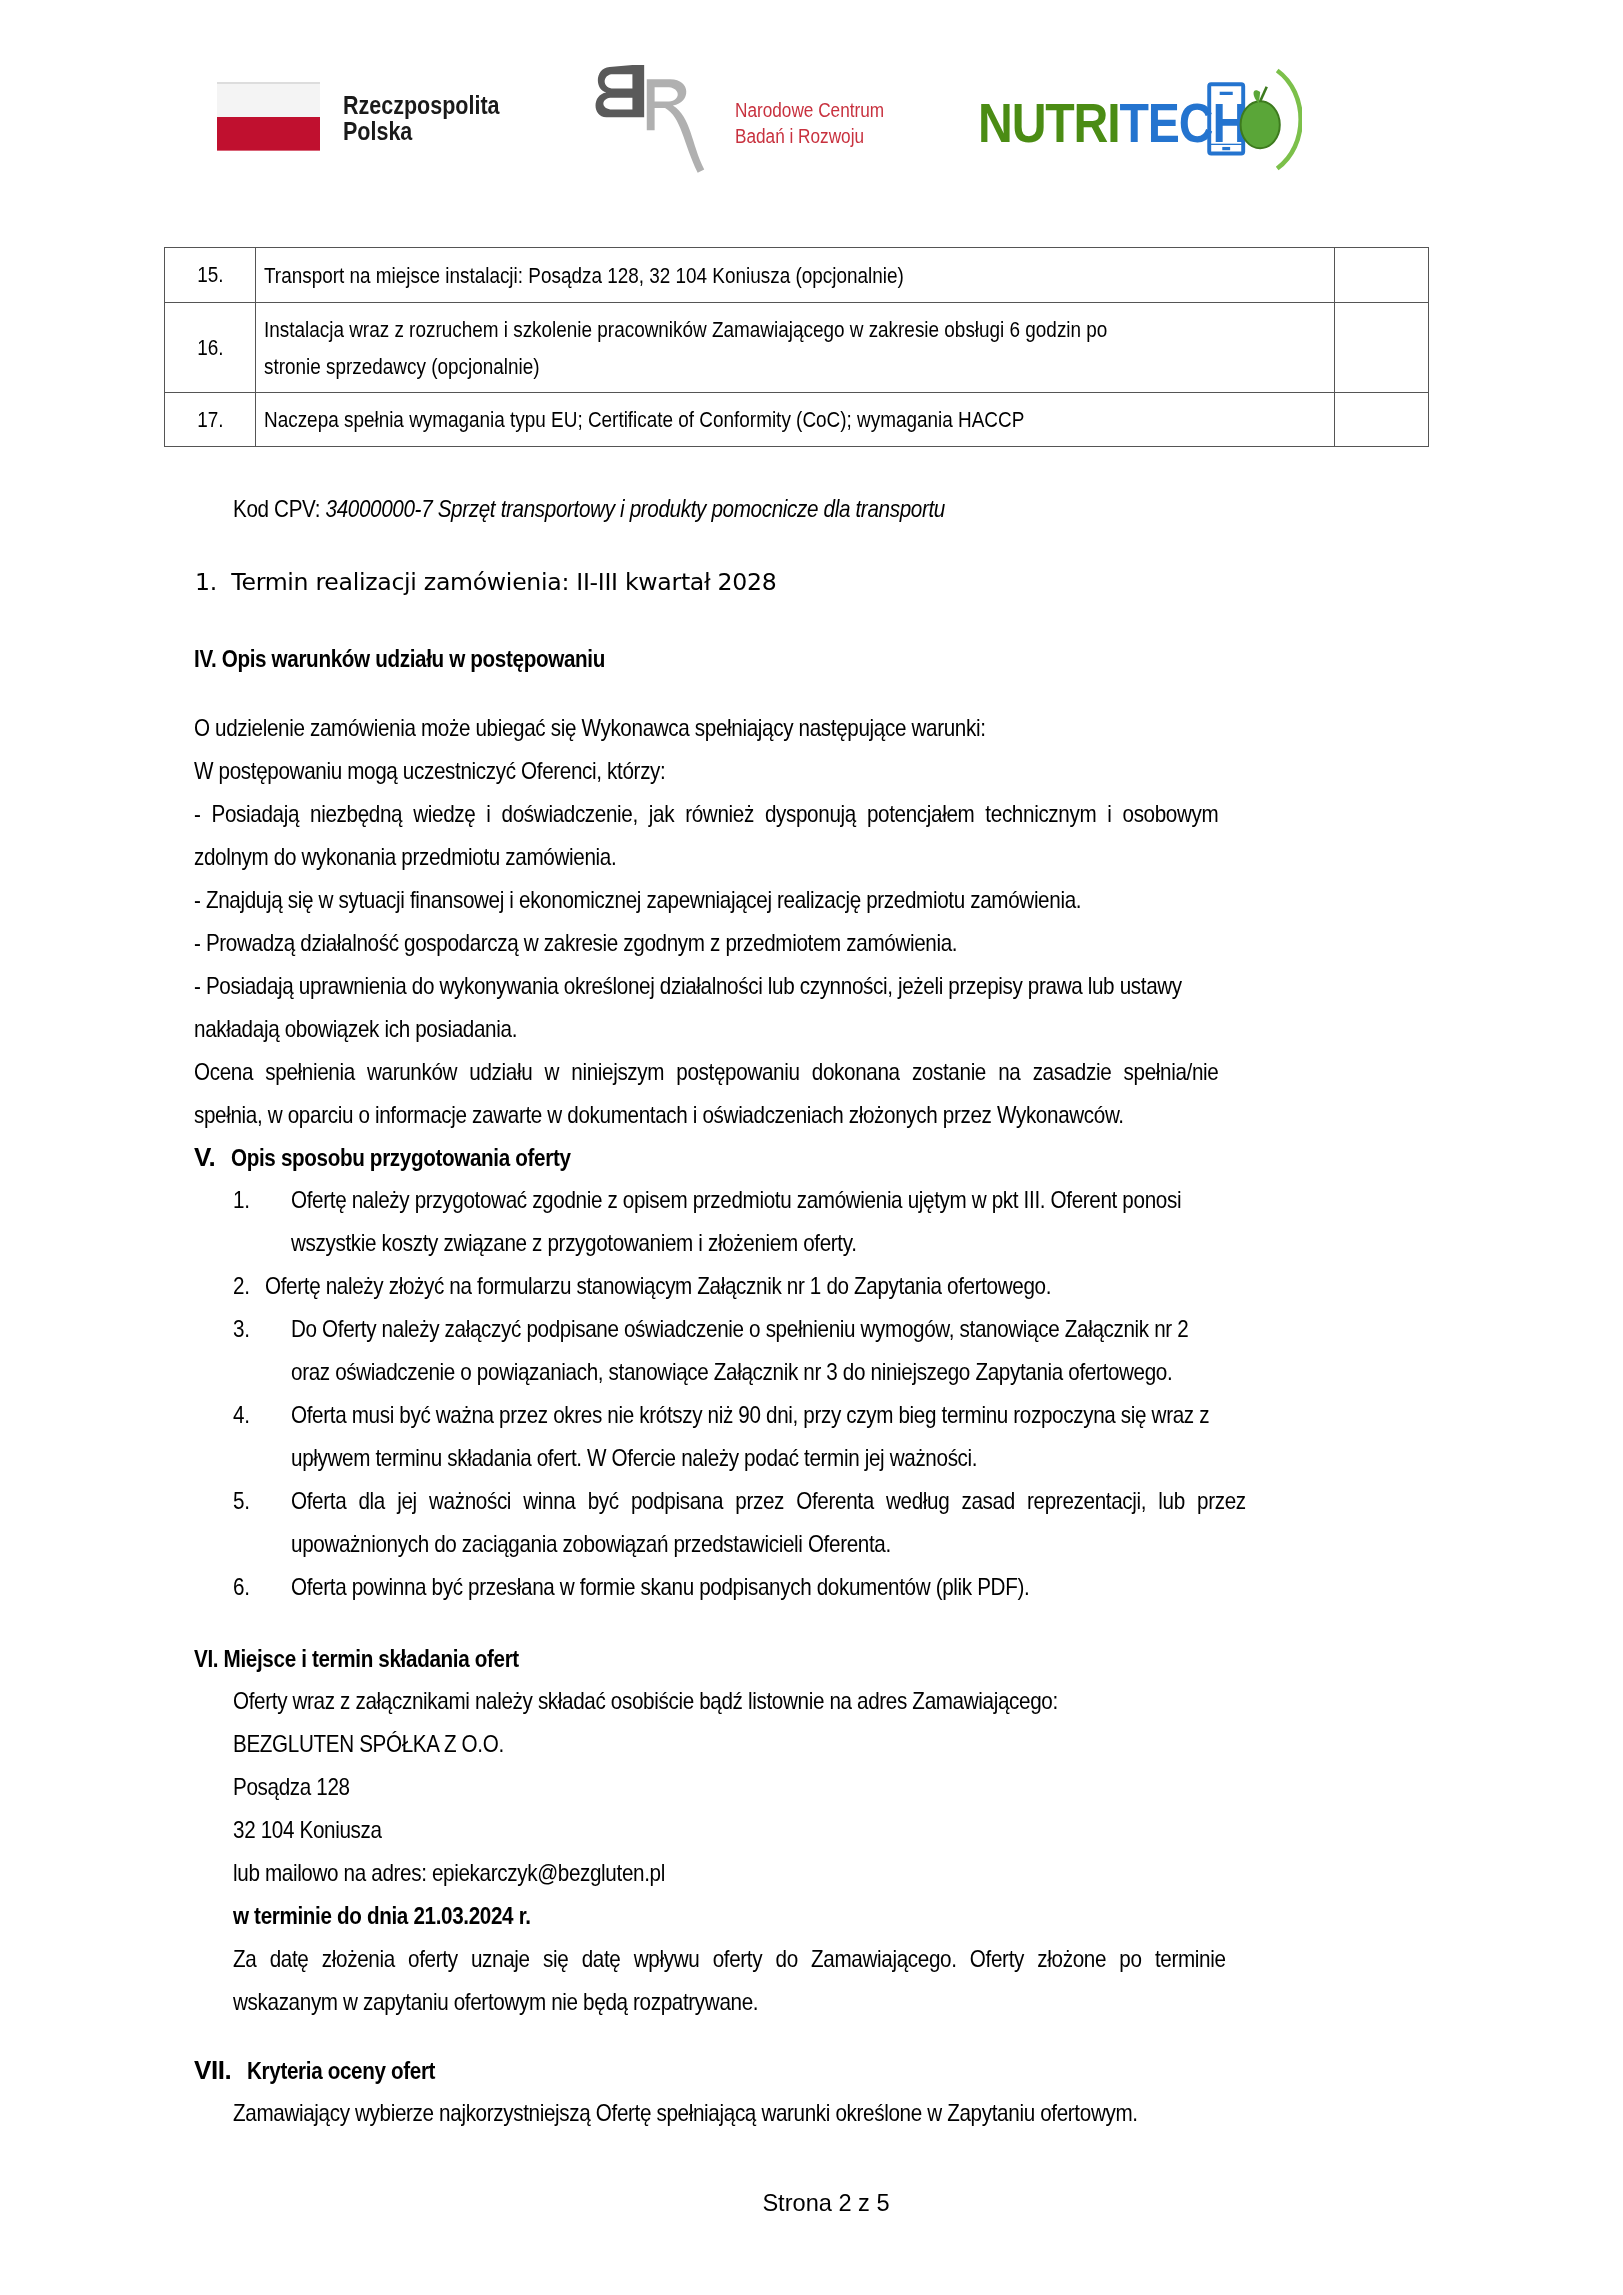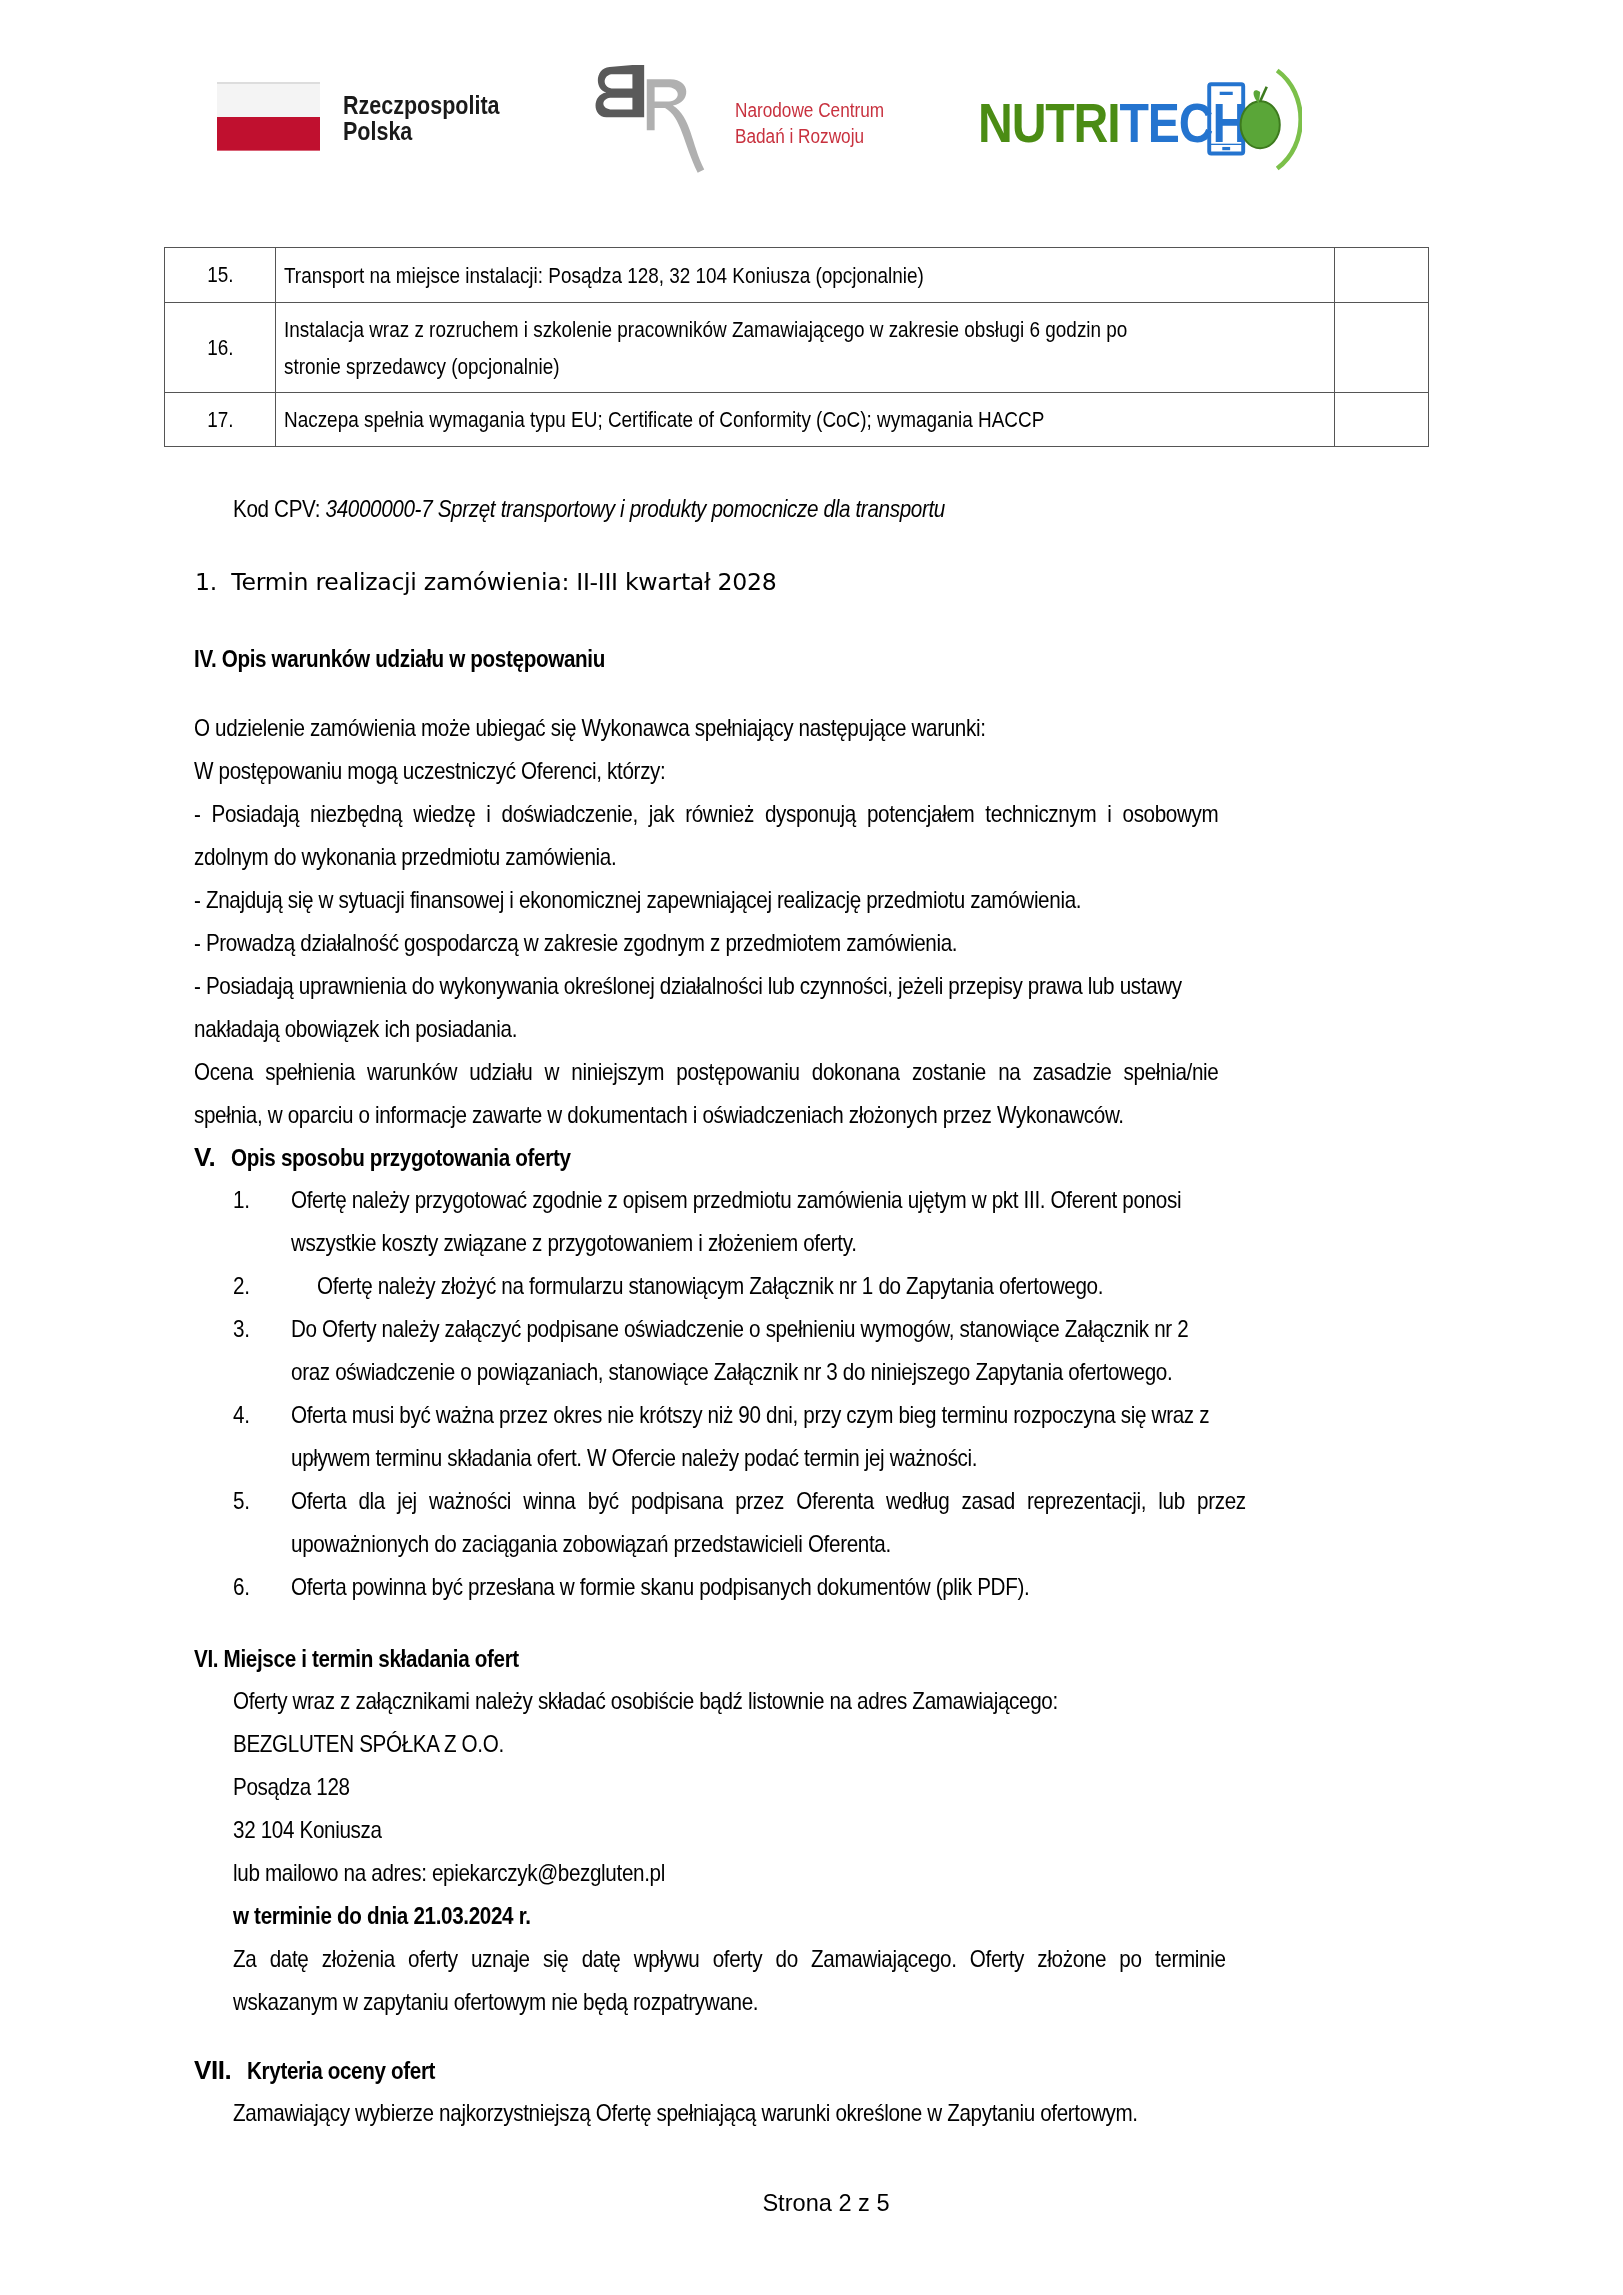--- a/index.html
+++ b/index.html
@@ -17,21 +17,21 @@
   .ncbr-mark { left: 593px; top: 65px; width: 118px; height: 111px; }
   .ncbr-text { left: 735px; top: 97px; font-size: 20px; line-height: 26px; color: #c8313e; }
   .nutri { left: 978px; top: 90px; font-size: 56px; line-height: 65px; font-weight: bold; letter-spacing: -1.3px; }
   .nutri .g { color: #4b8c14; }
   .nutri .b { color: #2474cf; }
   .phone-icon { left: 1204px; top: 67px; width: 98px; height: 105px; }
 
   
   .tbl { left: 164px; top: 247px; width: 1265px; border-collapse: collapse; }
   .tbl td { border: 1.3px solid #555; vertical-align: middle; font-family: "Liberation Sans", sans-serif; font-size: 22px; }
-  .tbl td.num { width: 111px; text-align: center; }
+  .tbl td.num { width: 91px; text-align: center; }
   .tbl td.desc { padding: 0 0 0 7.9px; line-height: 37px; }
   .tbl td.chk { width: 94px; }
   .tbl tr.r1 td { height: 55px; }
   .tbl tr.r2 td { height: 90px; }
   .tbl tr.r3 td { height: 54px; }
   .tbl td.num span, .tbl td.desc span { display: inline-block; transform: scaleX(0.86); transform-origin: left center; white-space: nowrap; }
   .tbl td.num span { transform-origin: center center; }
 
   .heading { font-weight: bold; }
   .ital { font-style: italic; }
@@ -124,21 +124,21 @@
 <div class="abs" style="left:233px; top:1178px; width:1191px;">
   <div style="position:relative;">
     <div class="txt cond abs" style="left:0; top:0;">1.</div>
     <div style="margin-left:58px;">
       <div class="txt cond">Ofertę należy przygotować zgodnie z opisem przedmiotu zamówienia ujętym w pkt III. Oferent ponosi</div>
       <div class="txt cond">wszystkie koszty związane z przygotowaniem i złożeniem oferty.</div>
     </div>
   </div>
   <div style="position:relative;">
     <div class="txt cond abs" style="left:0; top:0;">2.</div>
-    <div style="margin-left:84px;">
+    <div style="margin-left:32px;">
       <div class="txt cond">Ofertę należy złożyć na formularzu stanowiącym Załącznik nr 1 do Zapytania ofertowego.</div>
     </div>
   </div>
   <div style="position:relative;">
     <div class="txt cond abs" style="left:0; top:0;">3.</div>
     <div style="margin-left:58px;">
       <div class="txt cond">Do Oferty należy załączyć podpisane oświadczenie o spełnieniu wymogów, stanowiące Załącznik nr 2</div>
       <div class="txt cond">oraz oświadczenie o powiązaniach, stanowiące Załącznik nr 3 do niniejszego Zapytania ofertowego.</div>
     </div>
   </div>

